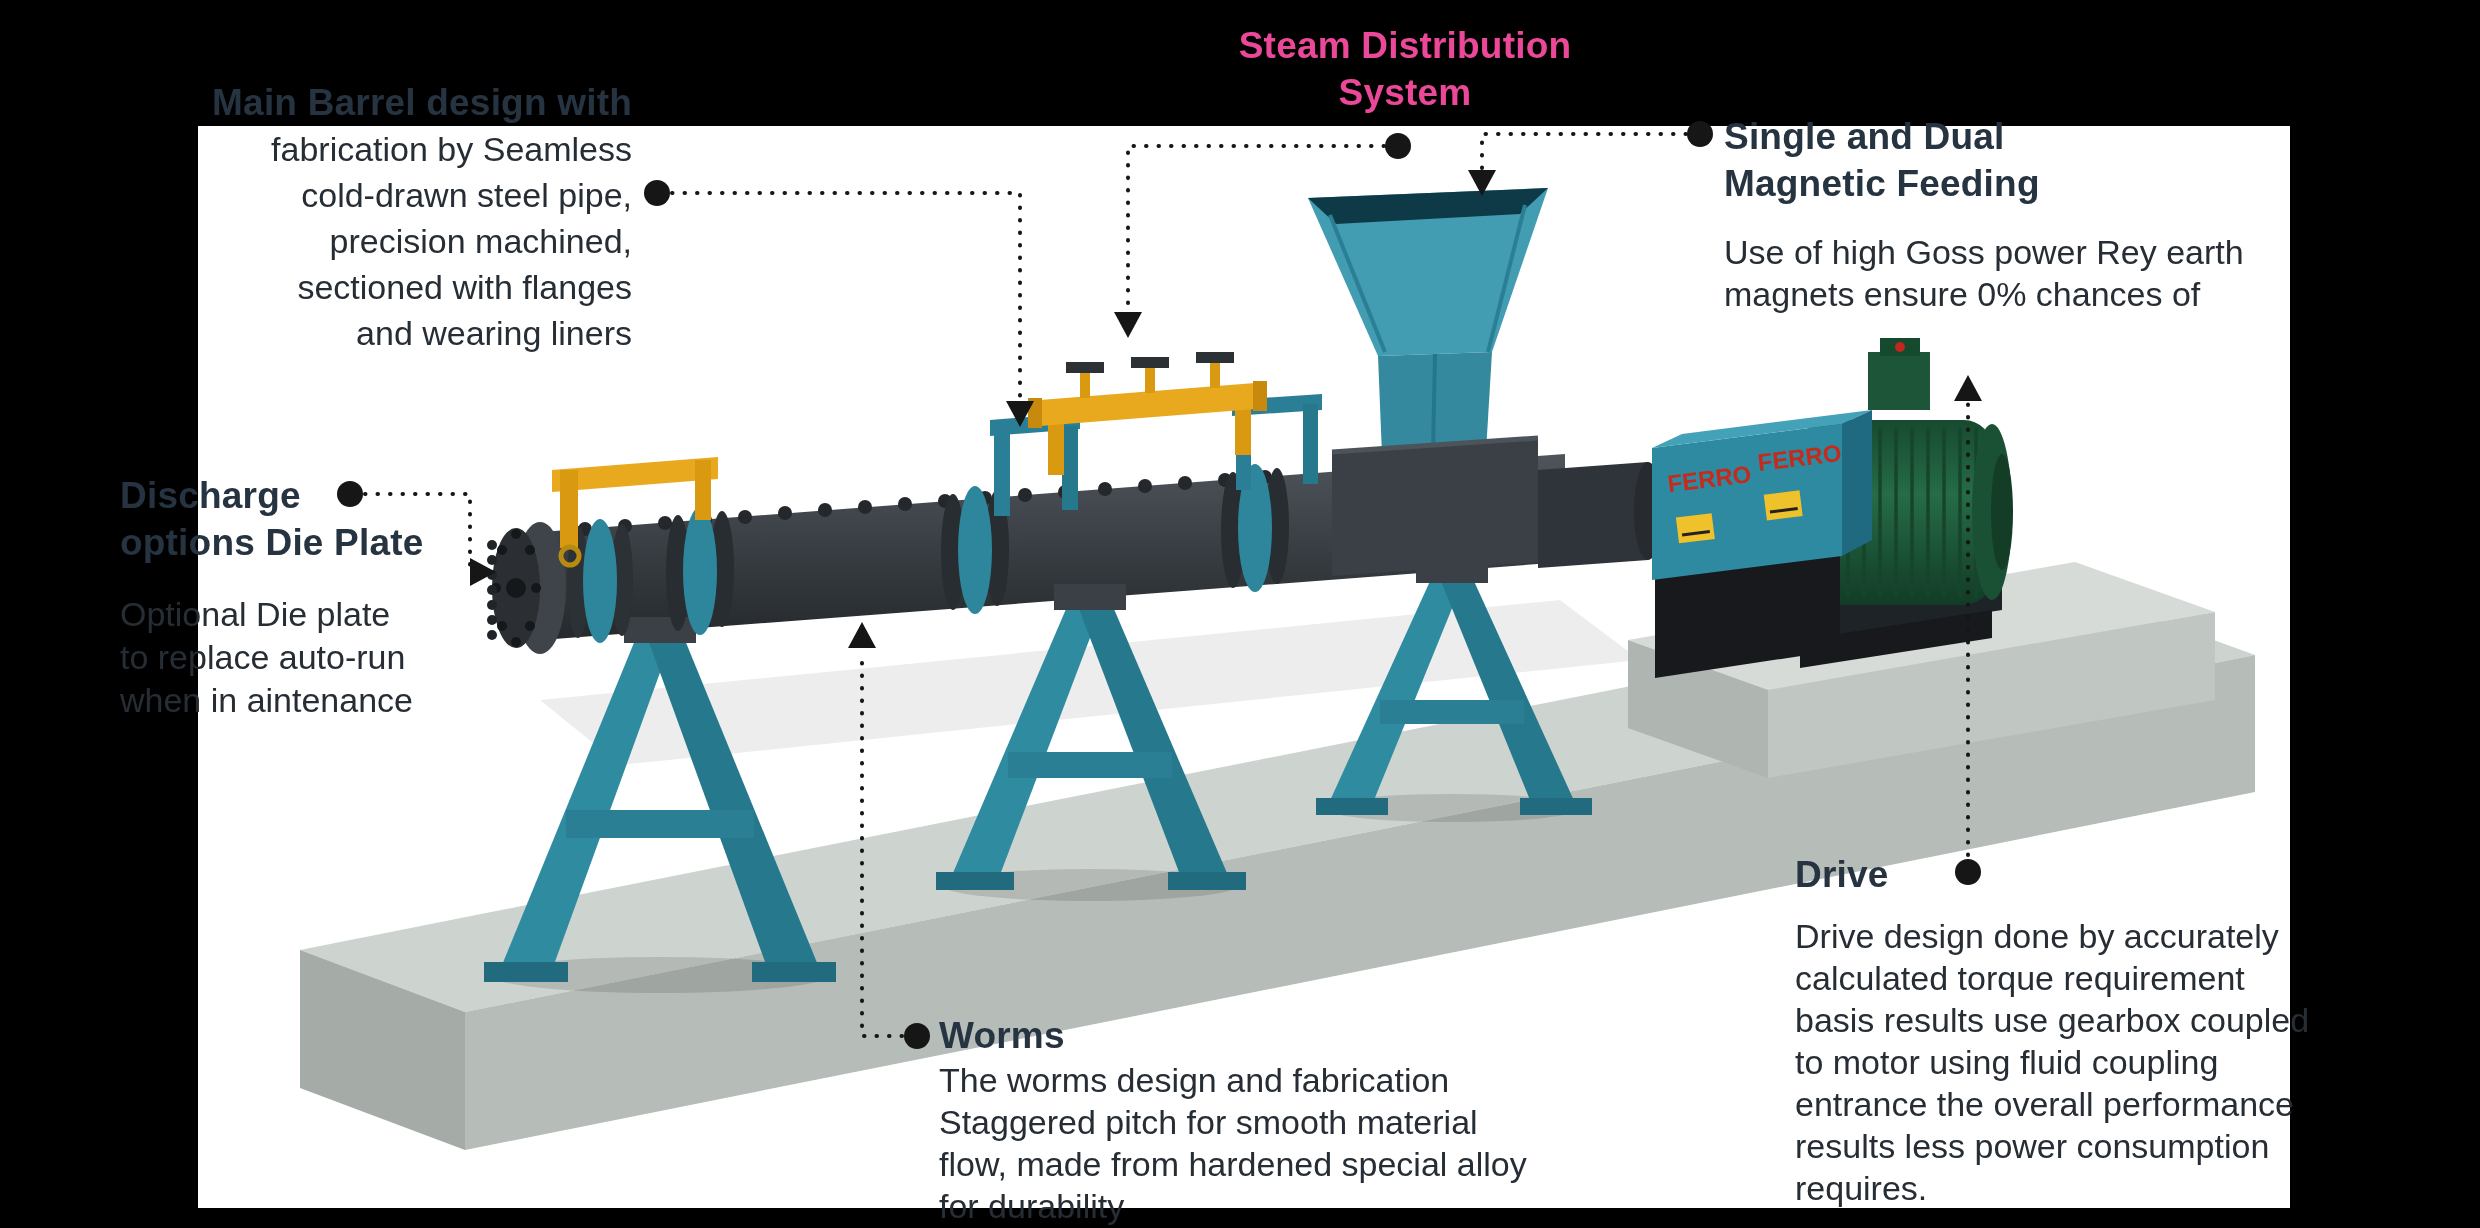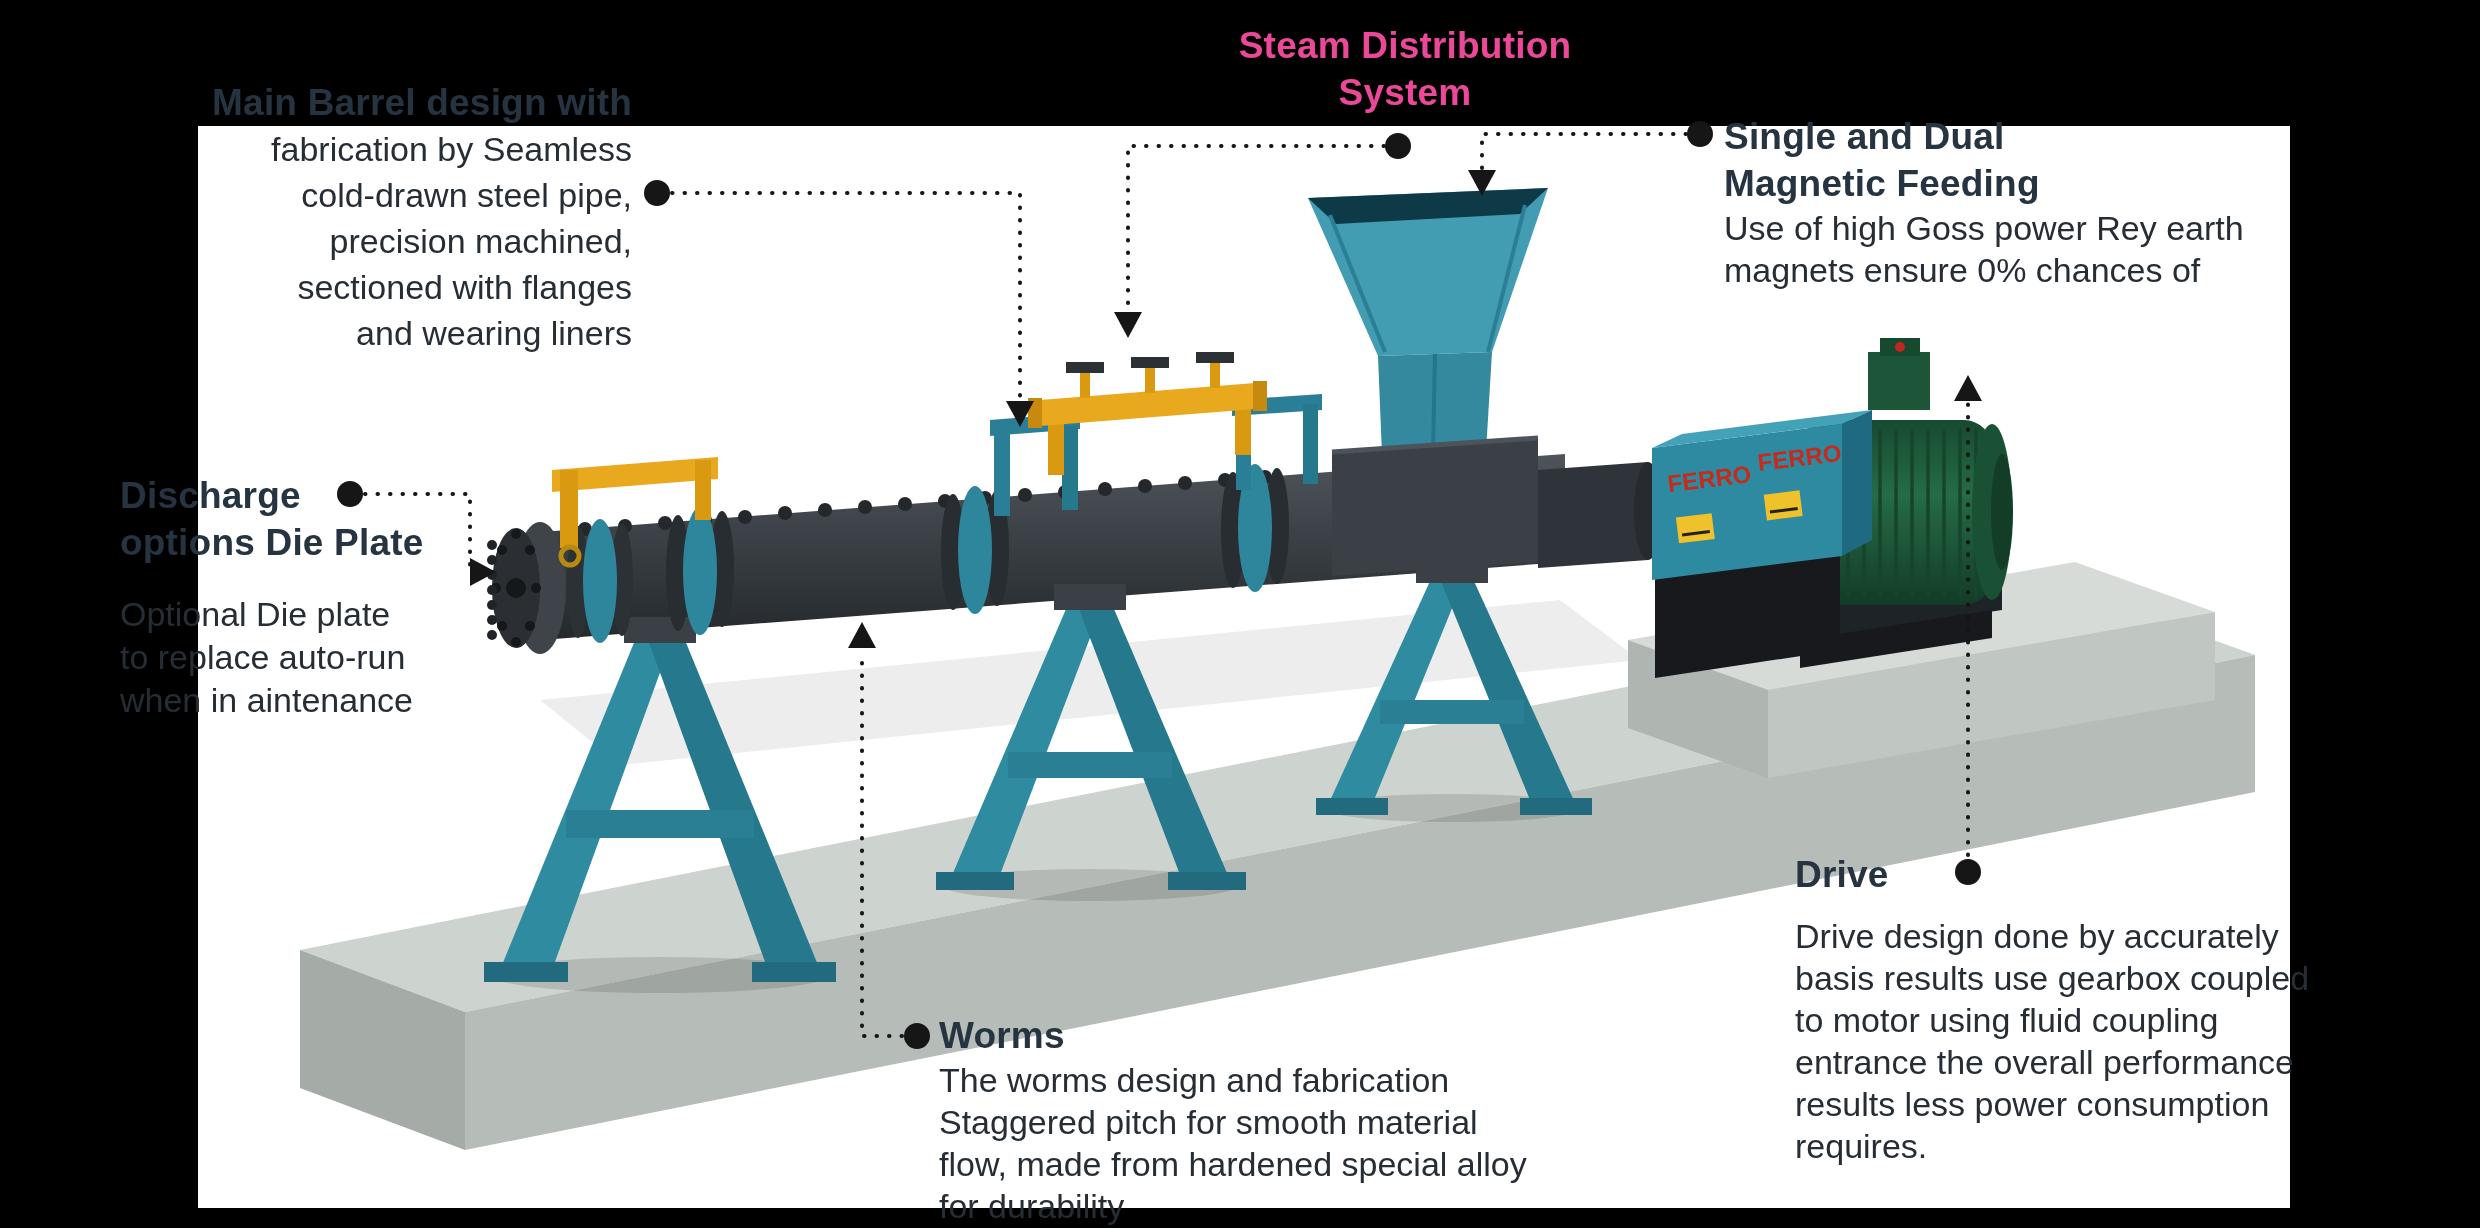--- a/index.html
+++ b/index.html
@@ -7,21 +7,21 @@
   #screen{position:relative;width:2480px;height:1228px;background:#000;font-family:"Liberation Sans",sans-serif}
   .panel{position:absolute;left:198px;top:126px;width:2092px;height:1082px;background:#ffffff}
   svg.scene{position:absolute;left:0;top:0}
   .callout{position:absolute}
   .t{font-weight:700;font-size:37px;line-height:47px;color:#263340;letter-spacing:.2px;white-space:nowrap}
   .b{font-weight:400;font-size:34px;line-height:43px;color:#262d34;white-space:nowrap}
   .lh42{line-height:42px}
   .steam-t{color:#ec4899}
   .right{text-align:right}
   .center{text-align:center}
-  .gap8{margin-top:0}
+  .gap8{margin-top:24px}
   .gap10{margin-top:27px}
   .gap5{margin-top:17px}
   .inline-normal{font-weight:700}
 </style>
 </head>
 <body>
 
 <div id="screen">
 
   <div class="panel"></div>
@@ -304,20 +304,21 @@
     <div class="b lh42">The worms design and fabrication</div>
     <div class="b lh42">Staggered pitch for smooth material</div>
     <div class="b lh42">flow, made from hardened special alloy</div>
     <div class="b lh42">for durability</div>
   </div>
 
   <div class="callout" style="left:1795px;top:851px">
     <div class="t">Drive</div>
     <div class="gap5">
       <div class="b lh42">Drive design done by accurately</div>
+      <div class="b lh42">calculated torque requirement</div>
       <div class="b lh42">basis results use gearbox coupled</div>
       <div class="b lh42">to motor using fluid coupling</div>
       <div class="b lh42">entrance the overall performance</div>
       <div class="b lh42">results less power consumption</div>
       <div class="b lh42">requires.</div>
     </div>
   </div>
 
 </div>
 

